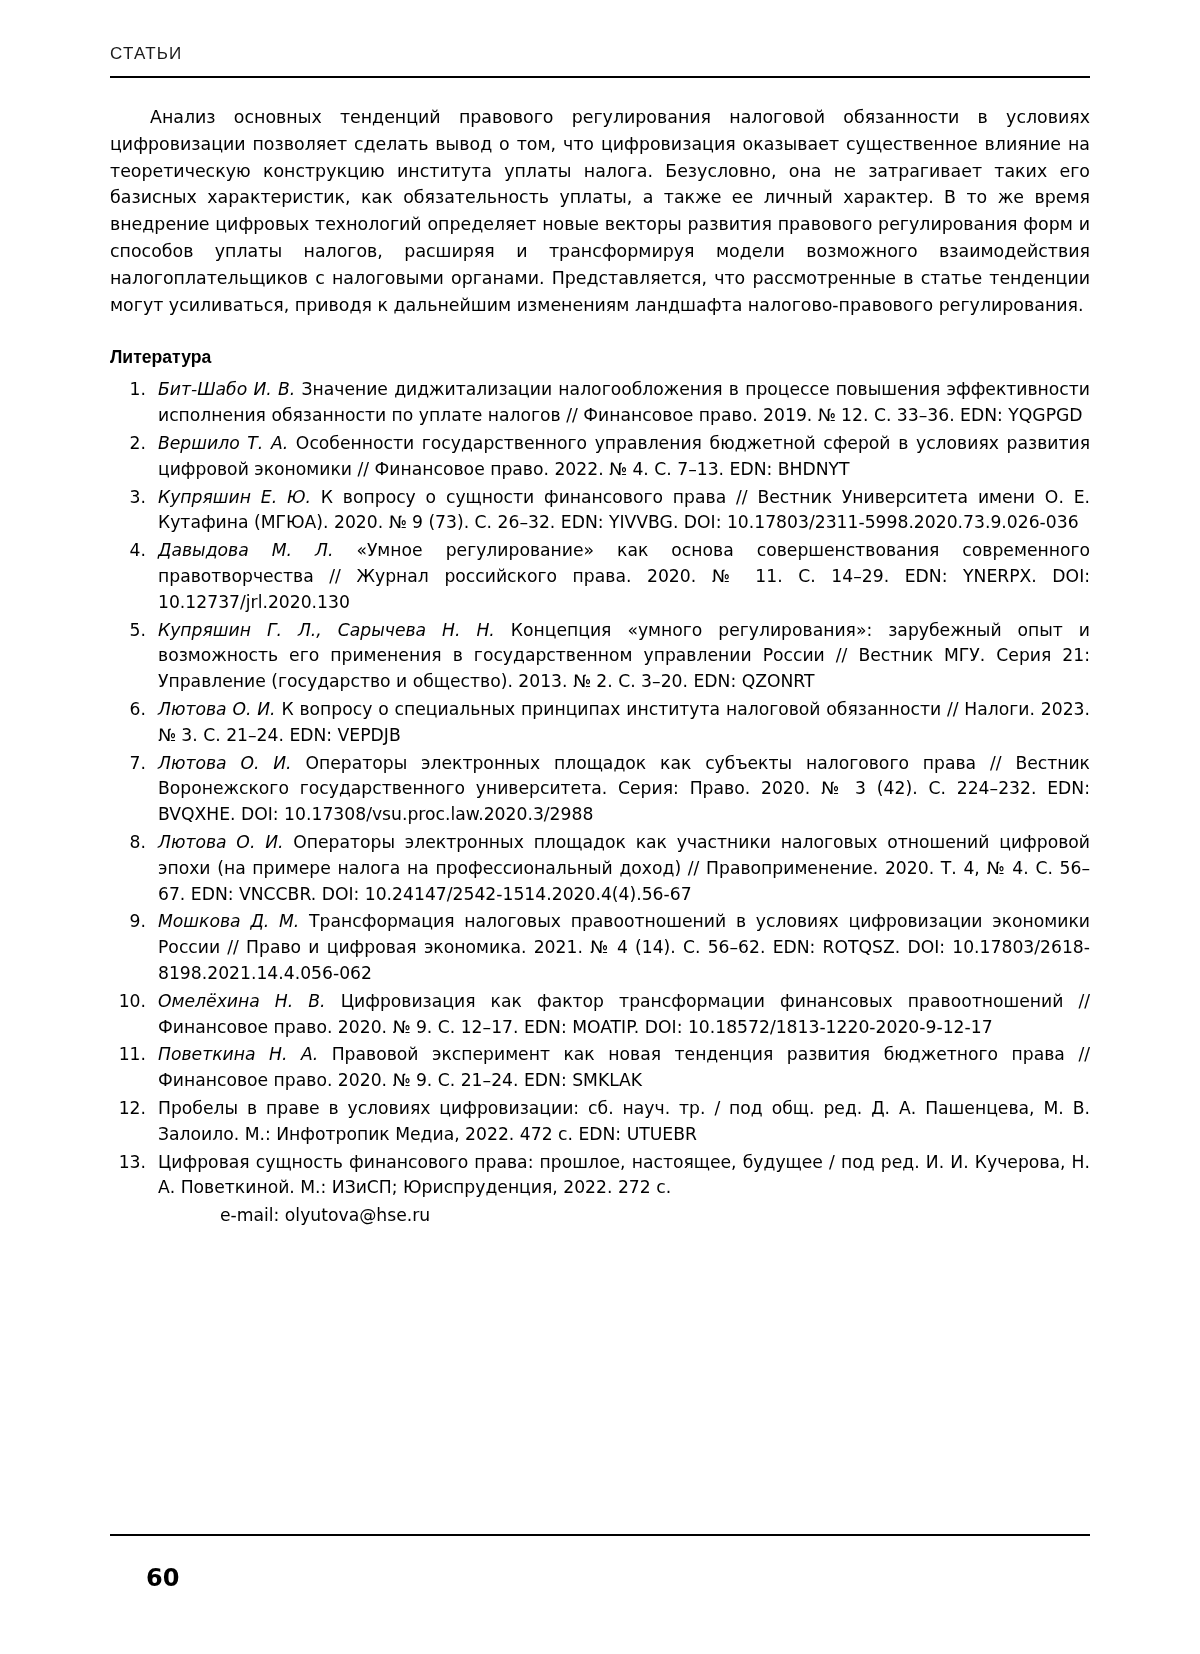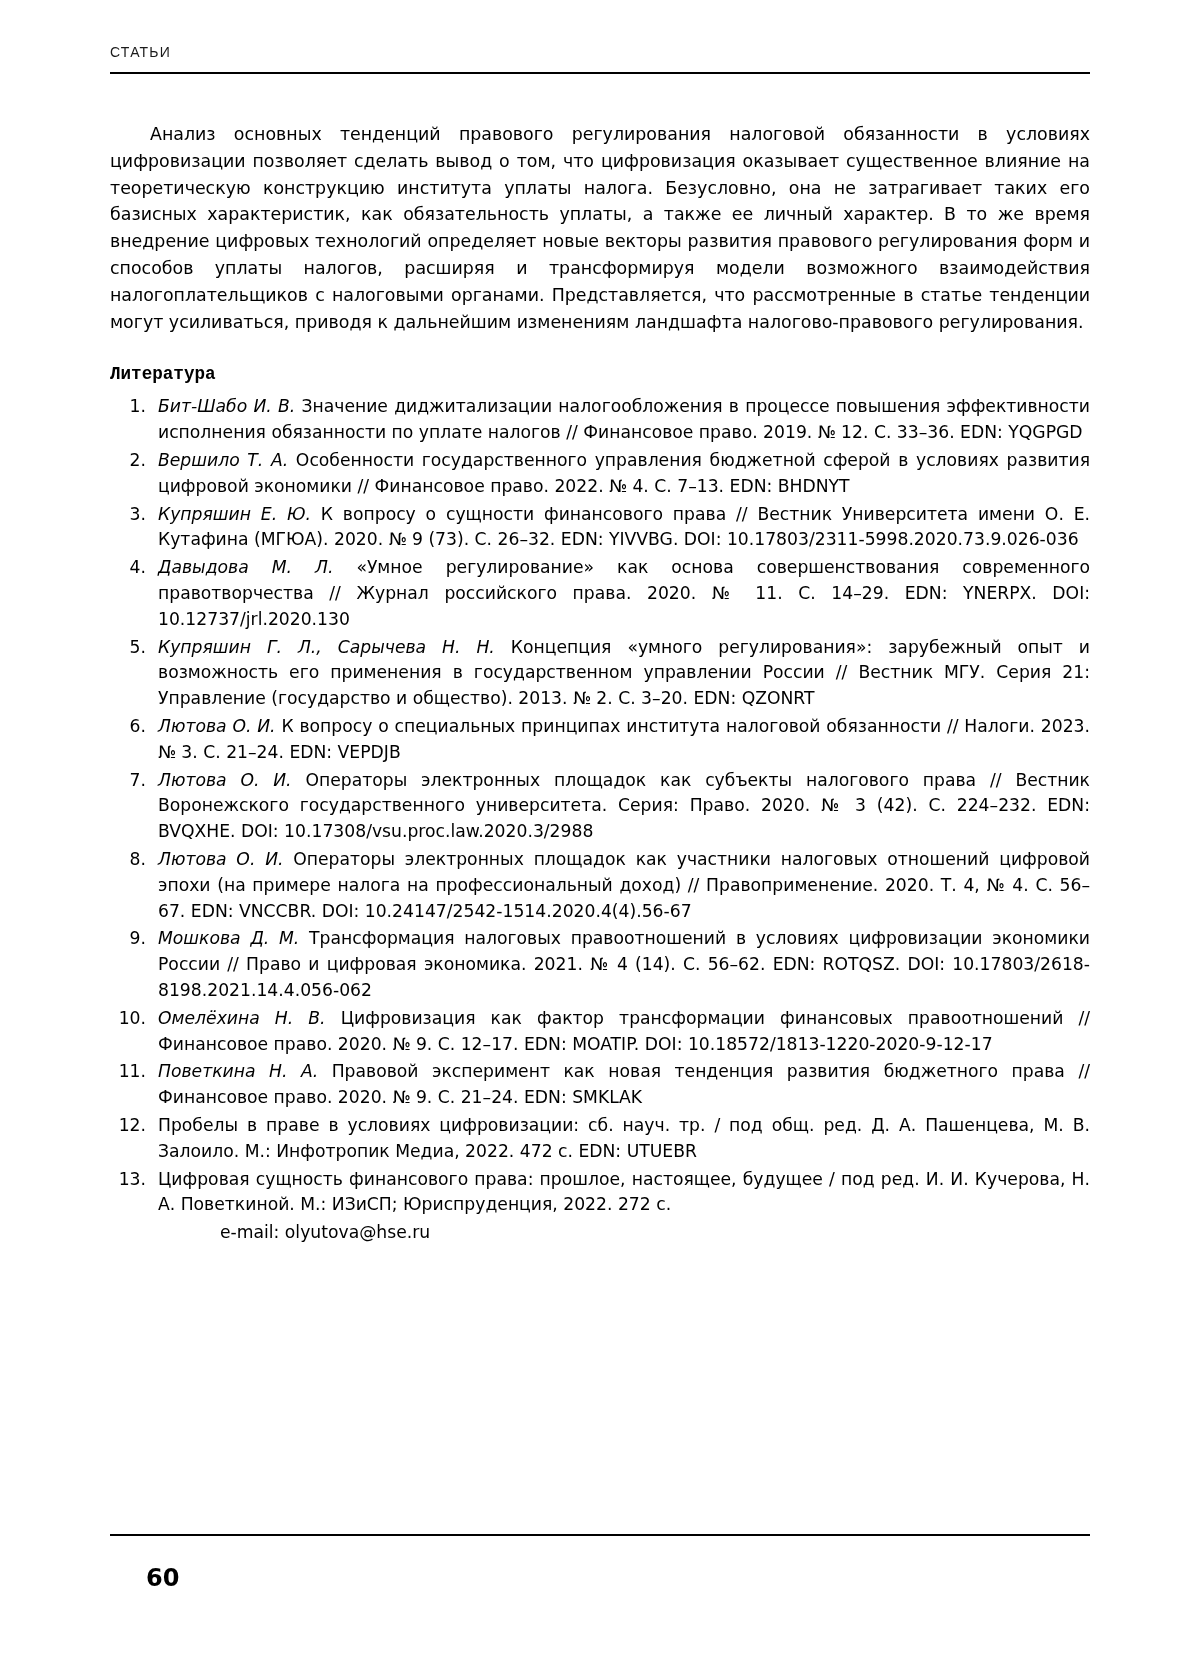--- a/index.html
+++ b/index.html
@@ -16,54 +16,54 @@
   }
   .page {
     position: relative;
     width: 1200px;
     height: 1654px;
     box-sizing: border-box;
     padding: 0 110px;
   }
   .running-head {
     padding-top: 44px;
-    font-size: 14px;
+    font-size: 17px;
     letter-spacing: 1.2px;
     color: #1a1a1a;
     font-family: "Liberation Sans", sans-serif;
   }
   .rule-top {
     margin-top: 12px;
     border-top: 2.2px solid #000;
   }
   .rule-bottom {
     position: absolute;
     left: 110px;
     right: 110px;
     bottom: 118px;
     border-top: 2.2px solid #000;
   }
   .content {
-    padding-top: 47px;
+    padding-top: 26px;
     font-size: 17.4px;
     line-height: 1.54;
     text-align: justify;
   }
   p.abstract {
     margin: 0;
     text-indent: 40px;
     text-align: justify;
     hyphens: auto;
   }
   h2.section-title {
     font-size: 17.6px;
     font-weight: bold;
     margin: 26px 0 6px 0;
     text-align: left;
-    font-family: Liberation Mono, monospace;
+    font-family: Liberation Sans, sans-serif;
   }
   ol.refs {
     margin: 0;
     padding: 0;
     list-style: none;
     counter-reset: refcounter;
   }
   ol.refs > li {
     counter-increment: refcounter;
     position: relative;

